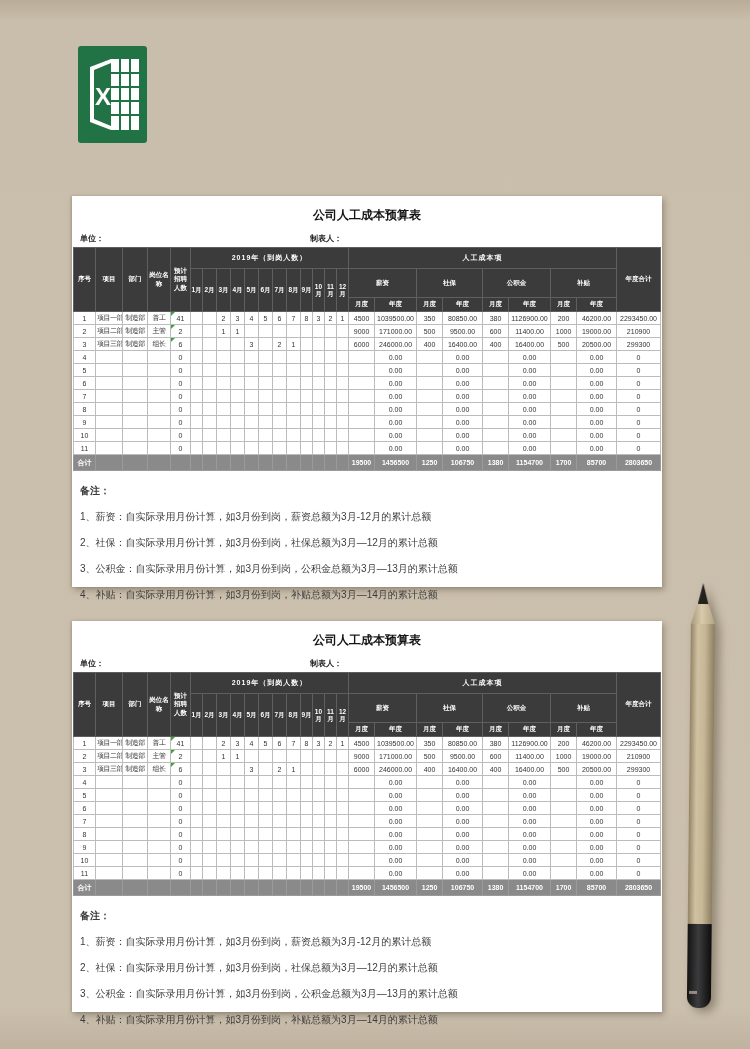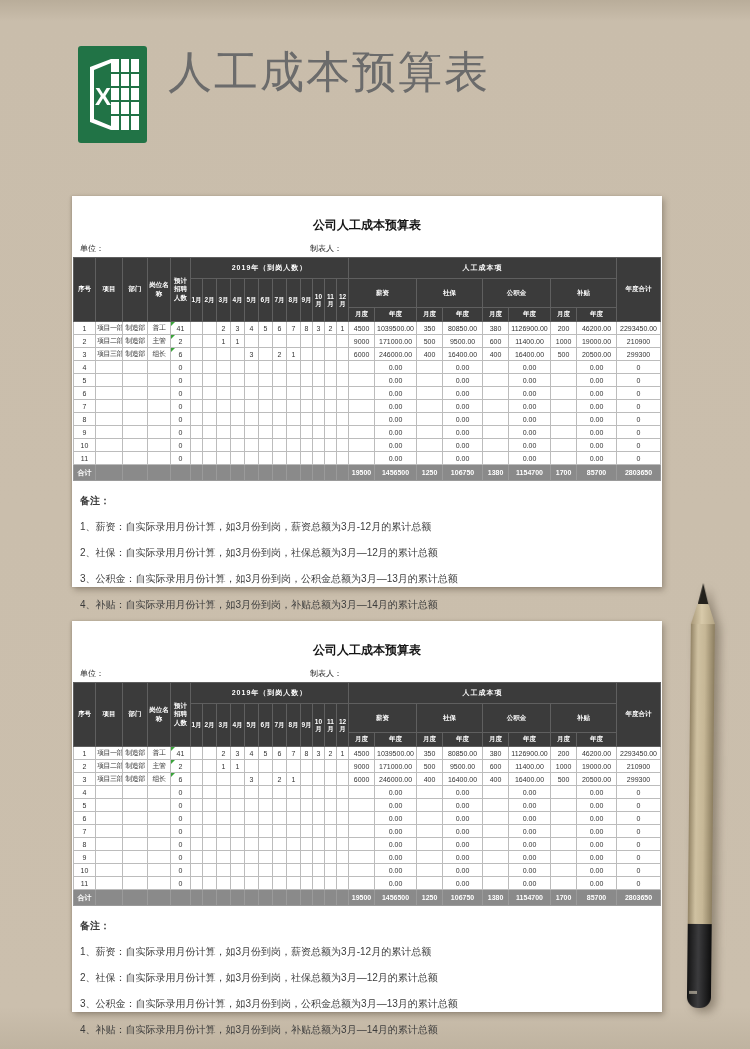--- a/index.html
+++ b/index.html
@@ -9,22 +9,22 @@
     font-family:"Liberation Sans", sans-serif;
   }
   
   .brand{position:absolute;left:0;top:0;width:750px;height:160px;}
   .brand-icon{position:absolute;left:78px;top:46px;width:69px;height:97px;}
   .brand-title{position:absolute;left:168px;top:50px;font-size:44px;line-height:1;color:#6b6b6b;letter-spacing:2px;font-weight:400;}
   .brand-subtitle{position:absolute;left:171px;top:110px;font-size:23px;color:#a0a0a0;letter-spacing:1px;}
   
   .sheet{position:absolute;left:72px;width:590px;height:391px;background:#fff;
          box-shadow:2px 3px 6px rgba(60,50,35,.35), -1px 0 2px rgba(60,50,35,.18);}
-  .sheet-title{text-align:center;font-weight:bold;font-size:12px;padding-top:21px;color:#141414;}
-  .meta{position:relative;font-size:8px;font-weight:normal;color:#222;margin:9px 0 4px 8px;height:10px;}
+  .sheet-title{text-align:center;font-weight:bold;font-size:12px;padding-top:11px;color:#141414;}
+  .meta{position:relative;font-size:8px;font-weight:bold;color:#222;margin:9px 0 4px 8px;height:10px;}
   .meta .author{position:absolute;left:230px;top:0;}
   table.grid{border-collapse:collapse;table-layout:fixed;margin:0 auto;width:584px;}
   table.grid th{background:#3b3b3b;color:#fff;border:1px solid #5f5f5f;font-weight:bold;padding:0;}
   th.hg{font-size:7px;height:20px;letter-spacing:1px;}
   th.hc{font-size:6.5px;line-height:1.25;padding:0 1px;}
   th.hm{font-size:6.5px;line-height:1.15;word-break:break-all;}
   th.hs{font-size:6.5px;}
   table.grid thead tr:nth-child(2) th{height:28px;}
   table.grid thead tr:nth-child(3) th{height:13px;}
   table.grid td{border:1px solid #bcbcbc;font-size:7px;text-align:center;height:12px;color:#333;padding:0 1px;position:relative;overflow:hidden;white-space:nowrap;}
@@ -59,21 +59,20 @@
         <line x1="33" y1="55" x2="61" y2="55"></line>
           <line x1="33" y1="69" x2="61" y2="69"></line>
         <line x1="42" y1="13" x2="42" y2="84"></line>
           <line x1="52" y1="13" x2="52" y2="84"></line>
       </g>
       <polygon points="33,13 12,21 12,76 33,84" fill="#ffffff"></polygon>
       <polygon points="33,17 16,24 16,73 33,80" fill="#217346"></polygon>
       <text x="17" y="59" font-size="24" font-weight="bold" fill="#ffffff" font-family="Liberation Sans, sans-serif">X</text>
     </svg>
   </div>
-  <div class="brand-title">人工成本预算表</div>
 </div>
 
 <div class="sheet" style="top:196px">
   <div class="sheet-title">公司人工成本预算表</div>
   <div class="meta">
     <span>单位：</span>
     <span class="author">制表人：</span>
   </div>
   <table class="grid">
       <colgroup>

